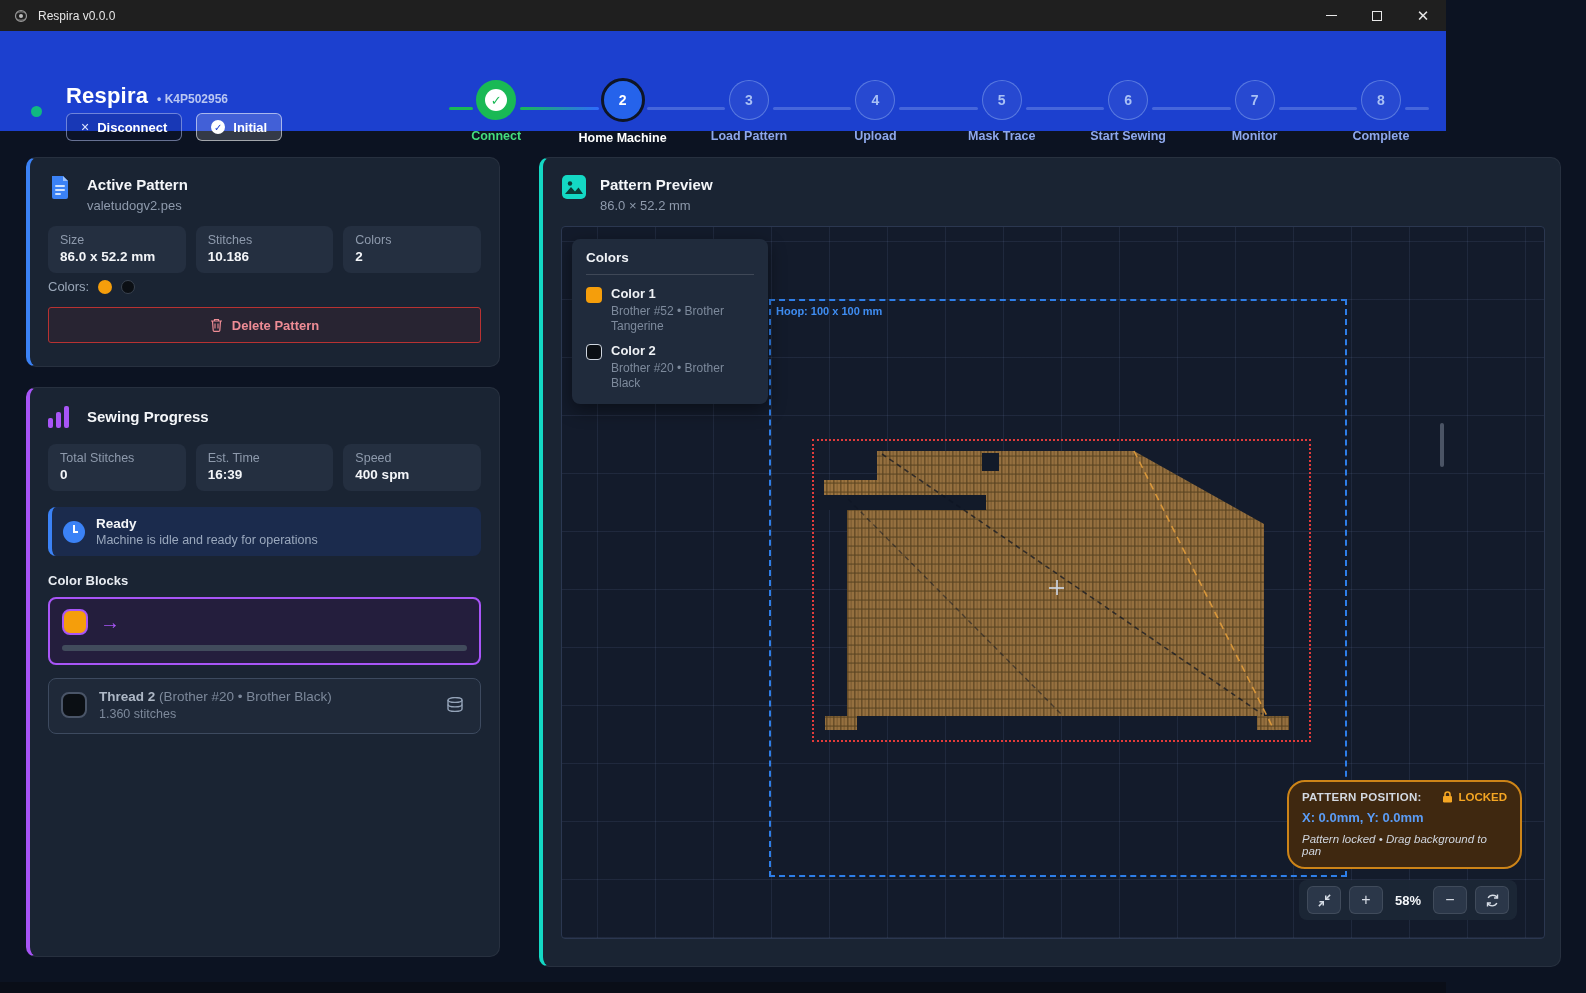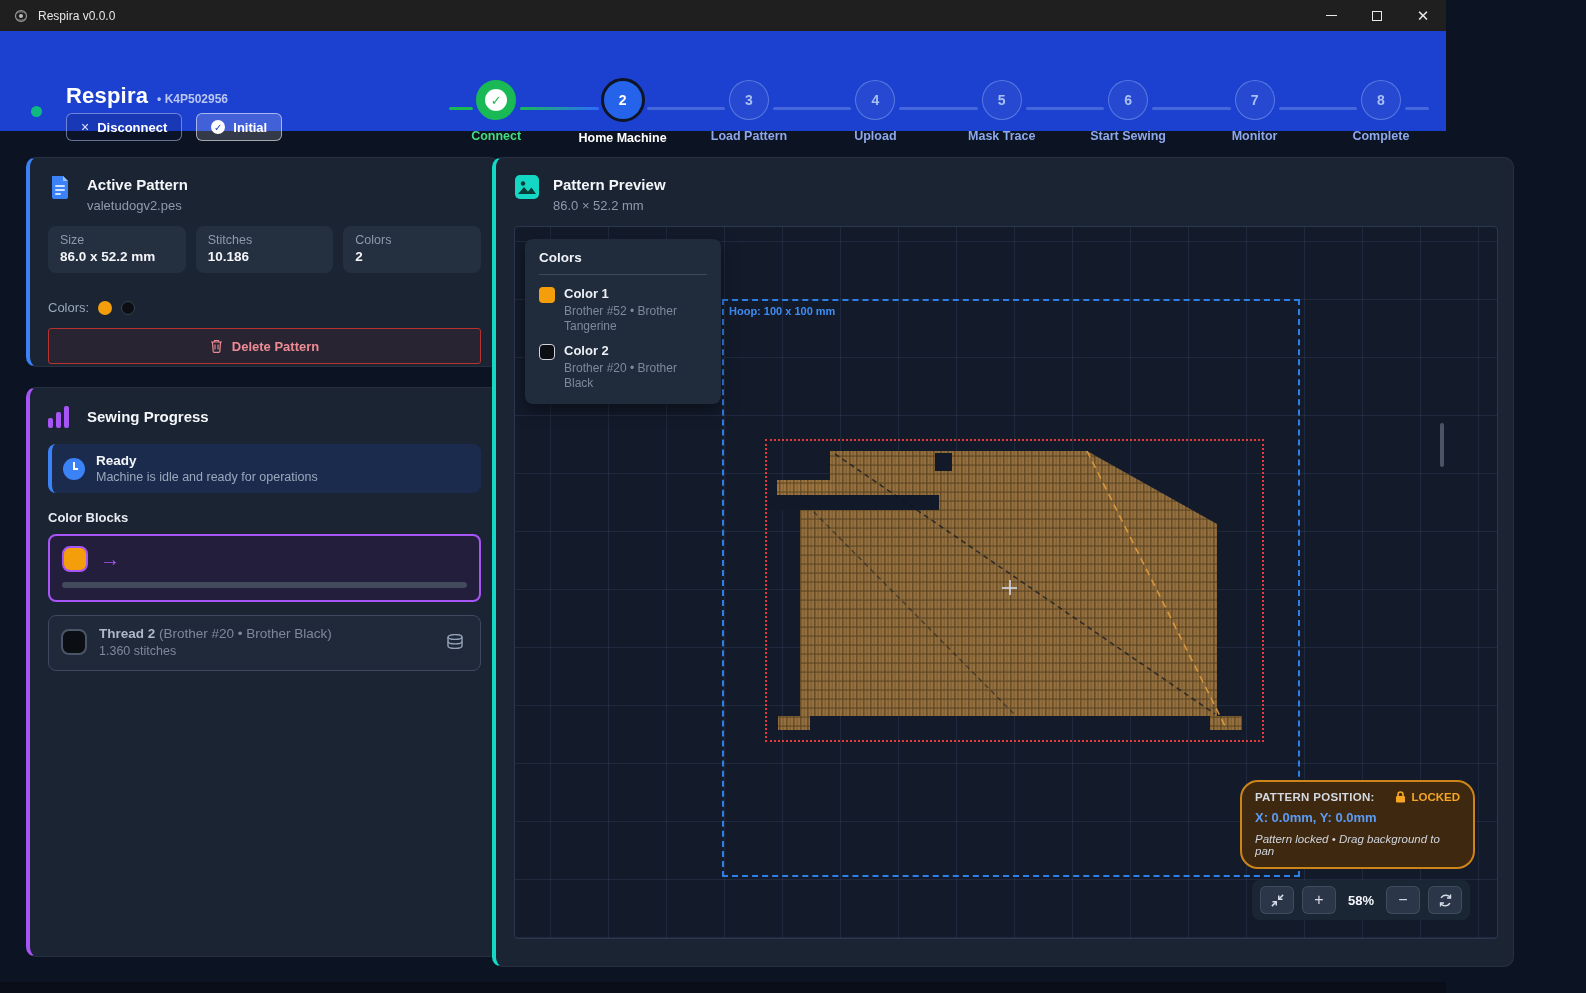--- a/index.html
+++ b/index.html
@@ -48,37 +48,37 @@
   .step--future .step-label { color:#8ea8ec; }
   .connector { position:absolute; top:76px; height:3px; border-radius:2px; background:rgba(150,175,240,0.35); z-index:1; }
   .connector--green { background:#19b955; }
   .connector--grad { background:linear-gradient(to right,#19b955,#2f6bff); }
 
   
   .card { position:absolute; background:#1a2433; border:1px solid rgba(255,255,255,0.06);
     border-radius:10px; padding:16px 18px; }
   .card--pattern  { left:26px; top:157px; width:474px; height:210px; border-left:4px solid #3b82f6; }
   .card--progress { left:26px; top:387px; width:474px; height:570px; border-left:4px solid #a855f7; }
-  .card--preview  { left:492px; top:157px; width:1022px; height:810px; border-left:4px solid #14d8c4; }
+  .card--preview  { left:539px; top:157px; width:1022px; height:810px; border-left:4px solid #14d8c4; }
   .card-head { display:flex; gap:13px; margin-bottom:13px; }
   .card-title { color:#f4f6f9; font-size:15px; font-weight:bold; padding-top:2px; }
   .card-sub { color:#8e9aac; font-size:13px; margin-top:5px; }
   .stats-row { display:flex; gap:10px; }
   .stat { flex:1; background:#242f40; border-radius:8px; padding:7px 12px 9px; }
   .stat-label { color:#8e9aac; font-size:12.5px; }
   .stat-value { color:#f3f5f8; font-size:13.5px; font-weight:bold; margin-top:2px; }
 
   
   .icon-box { width:26px; height:26px; flex:none; }
   .file-icon svg, .img-icon svg { display:block; }
   .bars-icon { display:flex; align-items:flex-end; gap:3px; height:24px; padding-top:2px; }
   .bars-icon span { width:5px; border-radius:2px; background:#a855f7; display:block; }
   .bars-icon span:nth-child(1){height:10px;} .bars-icon span:nth-child(2){height:16px;} .bars-icon span:nth-child(3){height:22px;}
 
-  .colors-row { display:flex; align-items:center; gap:9px; margin-top:27px; }
+  .colors-row { display:flex; align-items:center; gap:9px; margin-top:6px; }
   .colors-row-label { color:#9aa7b8; font-size:13px; }
   .dot { width:14px; height:14px; border-radius:50%; display:inline-block; }
   .delete-btn { margin-top:13px; width:100%; height:36px; background:rgba(220,38,38,0.07);
     border:1px solid #b83232; border-radius:3px; color:#ee8c95; font-size:13px; font-weight:bold;
     display:flex; align-items:center; justify-content:center; gap:9px; cursor:default; }
 
   .ready-box { margin-top:16px; background:#1b2b4d; border-left:4px solid #3b82f6; border-radius:8px;
     padding:9px 11px; display:flex; gap:11px; align-items:center; }
   .clock-icon { width:22px; height:22px; border-radius:50%; background:#3b82f6; position:relative; flex:none; }
   .clock-icon i { position:absolute; background:#fff; }
@@ -290,20 +290,34 @@
   </div>
 
   <div class="card card--progress">
     <div class="card-head" style="margin-bottom:16px">
       <span class="icon-box bars-icon">
           <span></span>
           <span></span>
           <span></span>
         </span>
       <div class="card-title" style="padding-top:4px">Sewing Progress</div>
+    </div>
+    <div class="stats-row">
+      <div class="stat">
+        <div class="stat-label">Total Stitches</div>
+        <div class="stat-value">0</div>
+      </div>
+      <div class="stat">
+        <div class="stat-label">Est. Time</div>
+        <div class="stat-value">16:39</div>
+      </div>
+      <div class="stat">
+        <div class="stat-label">Speed</div>
+        <div class="stat-value">400 spm</div>
+      </div>
     </div>
     <div class="ready-box">
       <span class="clock-icon">
           <i class="h1"></i>
           <i class="h2"></i>
         </span>
       <div>
         <div class="ready-title">Ready</div>
         <div class="ready-desc">Machine is idle and ready for operations</div>
       </div>

